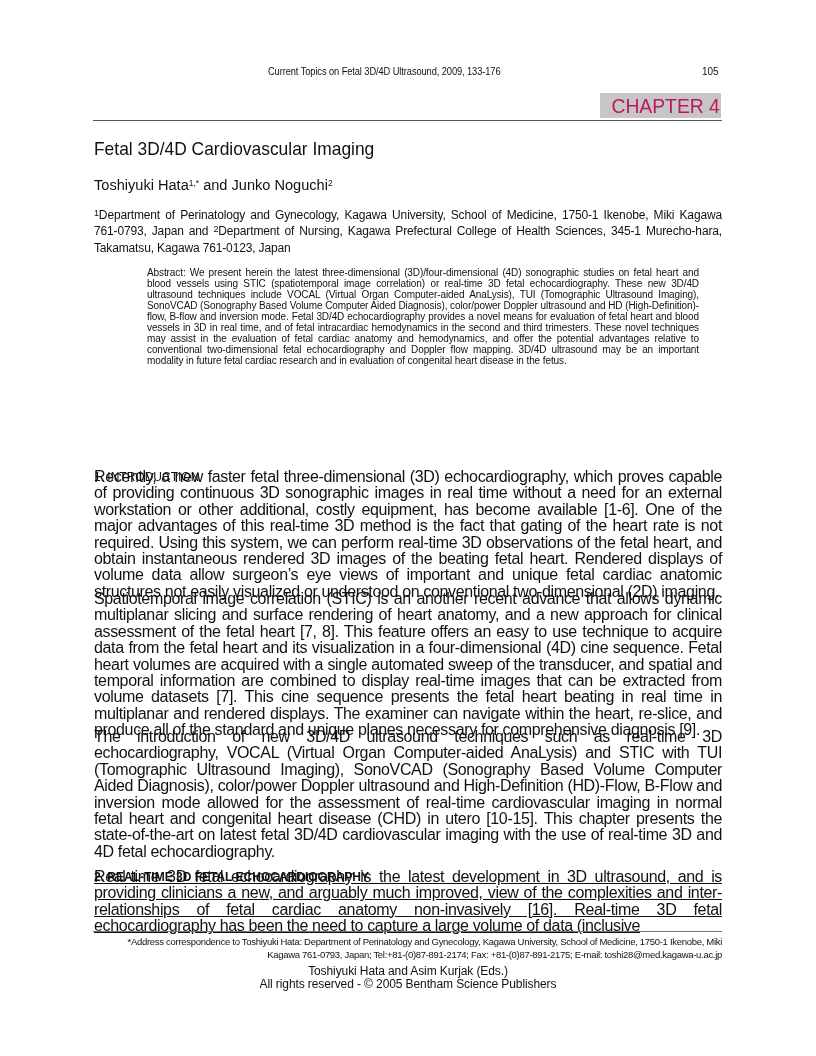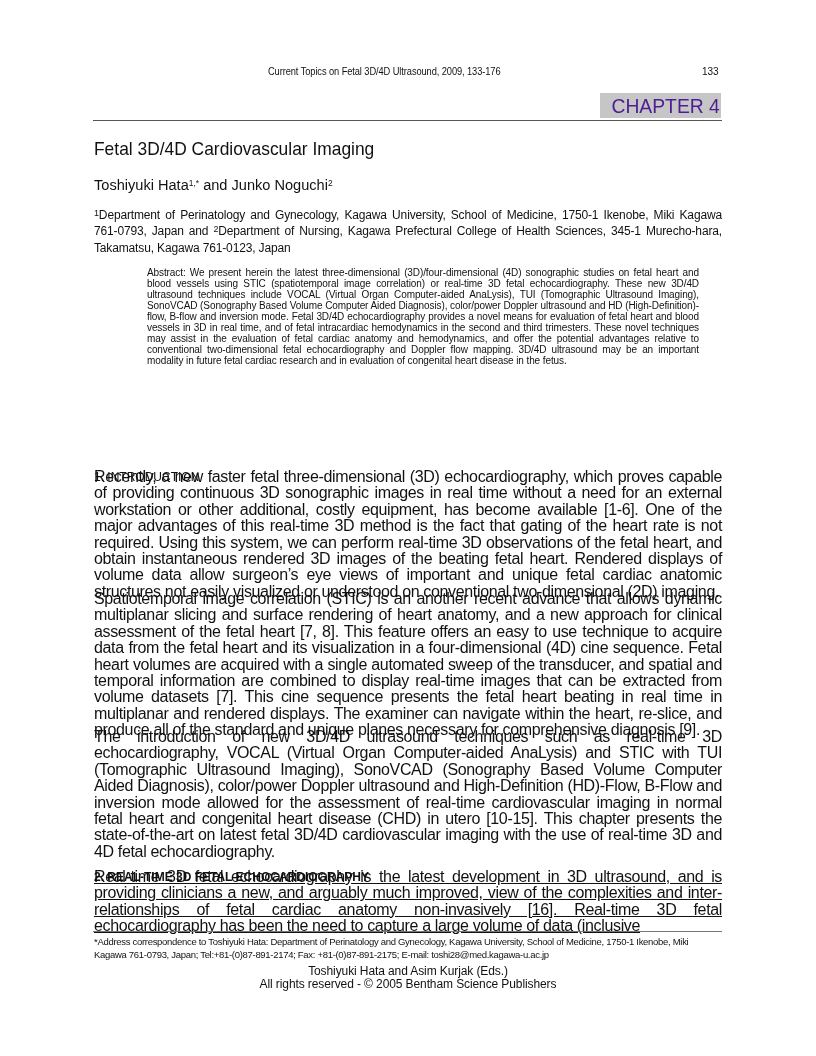--- a/index.html
+++ b/index.html
@@ -1,40 +1,40 @@
 <!DOCTYPE html>
 <html><head>
 <meta charset="utf-8">
 <style>
   html, body { margin: 0; padding: 0; background: #ffffff; }
   body { width: 816px; height: 1056px; position: relative; overflow: hidden; color: #111; font-family: "Liberation Sans", sans-serif; }
   .abs { position: absolute; }
   .running-head { left: 0; top: 66px; width: 816px; font-size: 10px; line-height: 12px; }
   .running-title { position: absolute; left: 268px; top: 0; letter-spacing: -0.1px; transform: scaleX(0.93); transform-origin: left top; white-space: nowrap; }
   .page-number { position: absolute; left: 702px; top: 0; }
-  .chapter { left: 600px; top: 93px; width: 121px; height: 25px; background: #c6c6c6; font-size: 21px; line-height: 25px; text-align: right; color: #4c1d95; box-sizing: border-box; padding-right: 1px; white-space: nowrap; transform-origin: right top; }
+  .chapter { left: 600px; top: 93px; width: 121px; height: 25px; background: #c6c6c6; font-size: 21px; line-height: 25px; text-align: right; color: #be185d; box-sizing: border-box; padding-right: 1px; white-space: nowrap; transform-origin: right top; }
   .chapter span { display: inline-block; transform: scaleX(0.92); transform-origin: right center; }
   .top-rule { left: 93px; top: 120px; width: 629px; height: 1px; background: #555; }
   .title { left: 94px; top: 138px; font-size: 18.5px; line-height: 22px; white-space: nowrap; transform: scaleX(0.94); transform-origin: left top; }
   .authors { left: 94px; top: 175px; font-size: 15.5px; line-height: 20px; white-space: nowrap; transform: scaleX(0.94); transform-origin: left top; }
   .authors sup, .affil sup { font-size: 9px; vertical-align: top; position: relative; top: -2px; }
   .affil { left: 94px; top: 207px; width: 628px; font-size: 12px; line-height: 16.3px; text-align: justify; letter-spacing: -0.15px; }
   .abstract { left: 147px; top: 267px; width: 552px; font-size: 10px; line-height: 11px; text-align: justify; letter-spacing: -0.1px; }
   .section-head { left: 94px; font-size: 12px; line-height: 14px; white-space: nowrap; margin-top: 33px; }
   .para { left: 94px; width: 628px; font-size: 16px; line-height: 16.4px; text-align: justify; letter-spacing: -0.35px; }
   .foot-rule { left: 93px; top: 931px; width: 629px; height: 1px; background: #777; }
-  .footnote { left: 94px; top: 935px; width: 628px; font-size: 9.5px; line-height: 13px; letter-spacing: -0.3px; text-align: left; }
+  .footnote { left: 94px; top: 935px; width: 628px; font-size: 9.5px; line-height: 13px; letter-spacing: -0.3px; text-align: right; }
   .publisher { left: 0; width: 816px; text-align: center; font-size: 12px; line-height: 13px; letter-spacing: -0.1px; }
 </style>
 </head>
 <body>
 
 <div class="abs running-head">
   <span class="running-title">Current Topics on Fetal 3D/4D Ultrasound, 2009, 133-176</span>
-  <span class="page-number">133</span>
+  <span class="page-number">105</span>
 </div>
 
 <div class="abs chapter"><span>CHAPTER 4</span></div>
 
 <div class="abs top-rule"></div>
 
 <div class="abs title">Fetal 3D/4D Cardiovascular Imaging</div>
 
 <div class="abs authors"><span>Toshiyuki Hata</span><sup>1,*</sup><span> and </span><span>Junko Noguchi</span><sup>2</sup></div>
 

